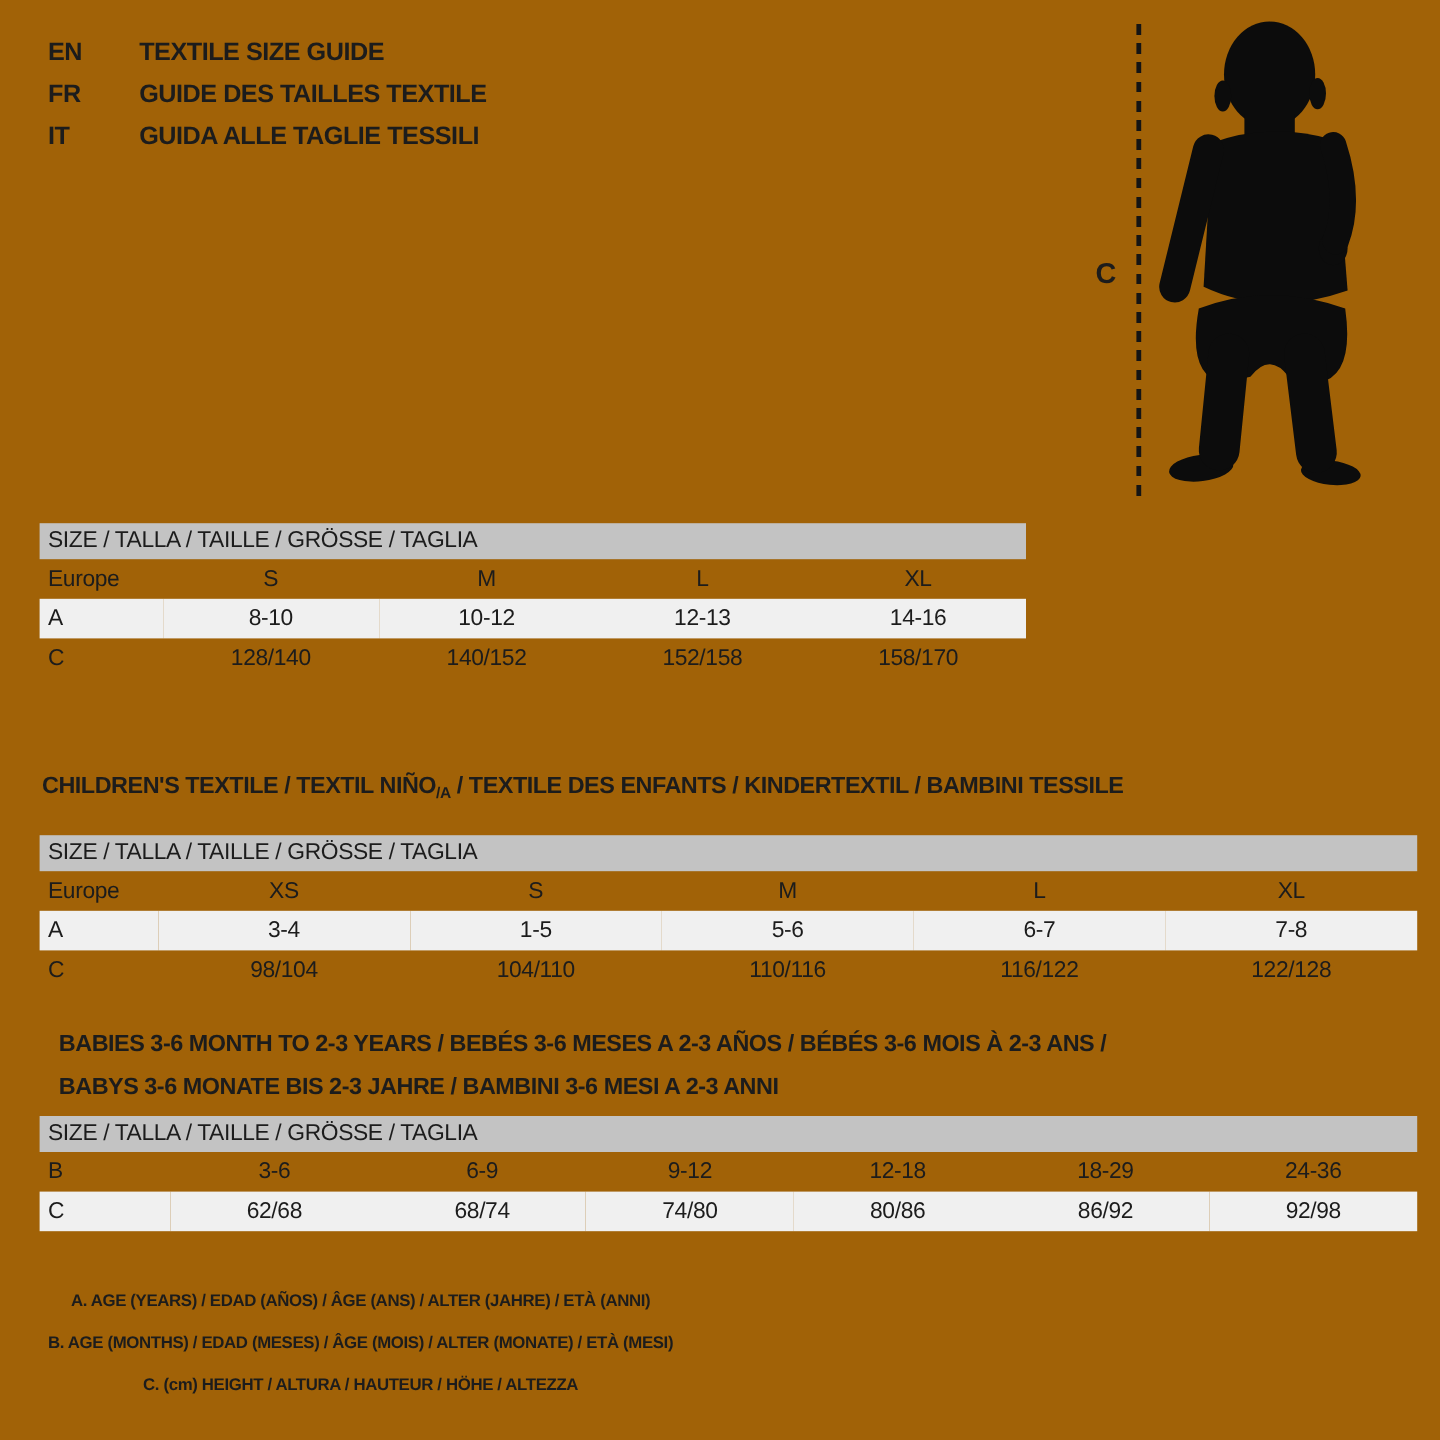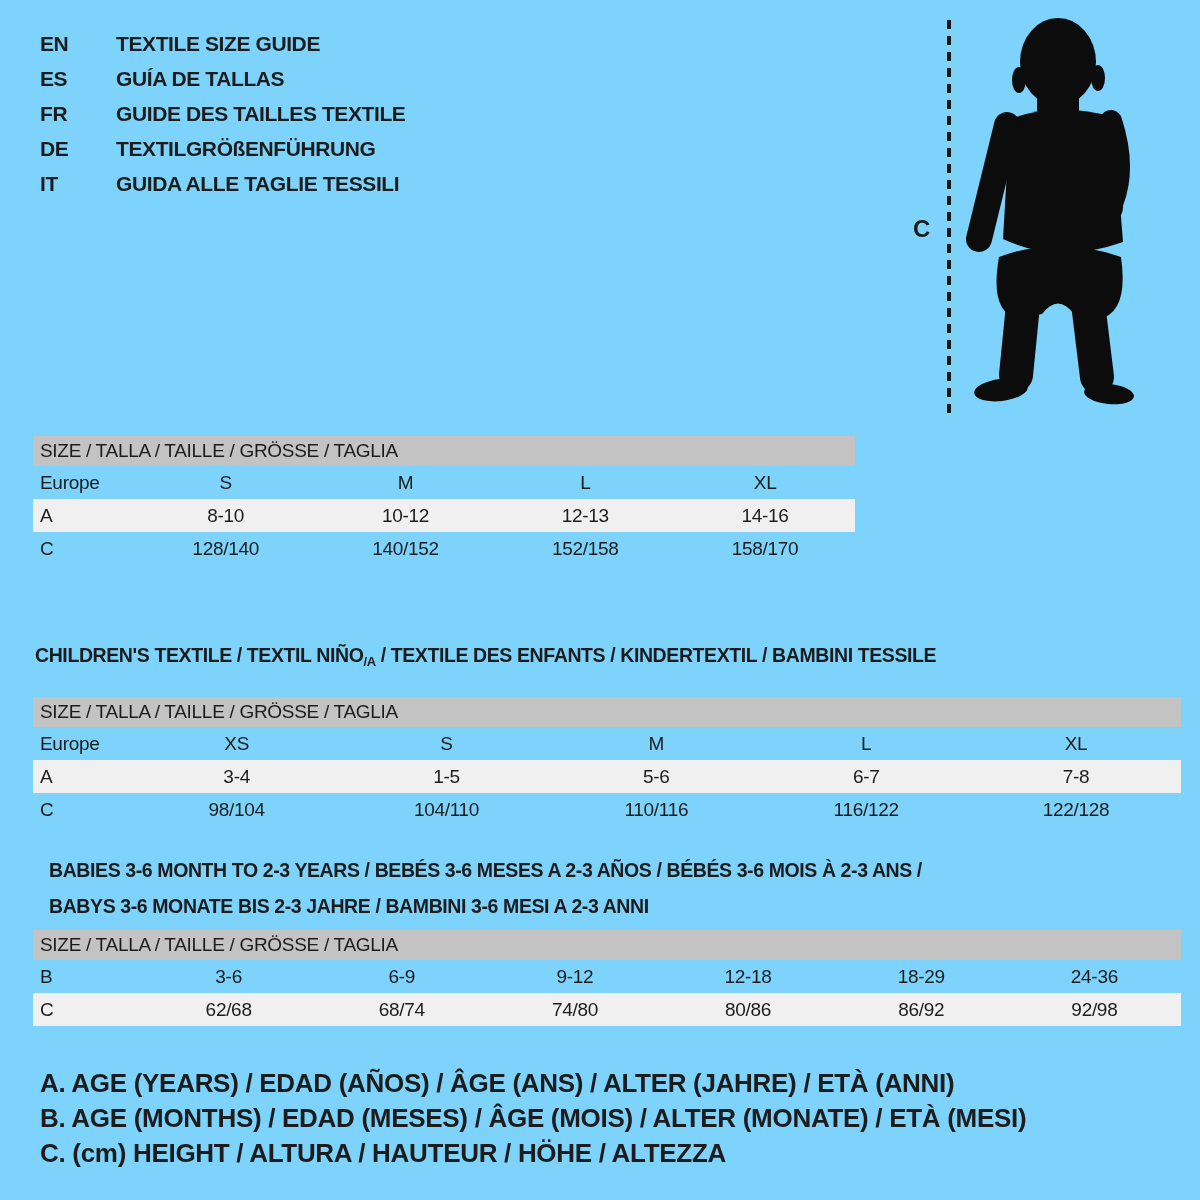--- a/index.html
+++ b/index.html
@@ -3,21 +3,21 @@
 <meta charset="utf-8">
 <style>
   * { box-sizing: border-box; }
   html, body { margin: 0; padding: 0; }
   body {
     width: 1200px; height: 1200px;
     background: #ffffff;
     font-family: "Liberation Sans", sans-serif;
     color: #1c1c1c;
   }
-  .page { position: relative; width: 1200px; height: 1200px; overflow: hidden; background: #7dd3fc; }
+  .page { position: relative; width: 1200px; height: 1200px; overflow: hidden; background: #a16207; }
 
   
   .lang-header { position: absolute; left: 40px; top: 26px; }
   .lang-row { display: flex; height: 35px; align-items: center; font-weight: bold; font-size: 21px; letter-spacing: -0.4px; }
   .lang-code { width: 76px; flex: 0 0 76px; }
   .lang-title { white-space: nowrap; }
 
   
   .measure-line {
     position: absolute; left: 947px; top: 20px; width: 4px; height: 398px;
@@ -45,43 +45,35 @@
     text-align: center; vertical-align: middle; padding: 0;
   }
   tr.band td {
     background: #c3c3c3; height: 30px; text-align: left; padding-left: 7px;
   }
   tr.alt td { background: #f0f0f0; }
   td.lbl { text-align: left; padding-left: 7px; margin-top: 29px; }
 
   
   .legend { position: absolute; left: 40px; top: 1066px; }
-  .legend-line { font-weight: bold; font-size: 26px; letter-spacing: -0.3px; line-height: 35px; white-space: nowrap; }
+  .legend-line { font-weight: bold; font-size: 14px; letter-spacing: -0.3px; line-height: 35px; white-space: nowrap; text-align: center; }
 </style>
 </head>
 <body>
 
 <div class="page">
 
   <div class="lang-header">
     <div class="lang-row">
       <span class="lang-code">EN</span>
       <span class="lang-title">TEXTILE SIZE GUIDE</span>
     </div>
     <div class="lang-row">
-      <span class="lang-code">ES</span>
-      <span class="lang-title">GUÍA DE TALLAS</span>
-    </div>
-    <div class="lang-row">
       <span class="lang-code">FR</span>
       <span class="lang-title">GUIDE DES TAILLES TEXTILE</span>
-    </div>
-    <div class="lang-row">
-      <span class="lang-code">DE</span>
-      <span class="lang-title">TEXTILGRÖßENFÜHRUNG</span>
     </div>
     <div class="lang-row">
       <span class="lang-code">IT</span>
       <span class="lang-title">GUIDA ALLE TAGLIE TESSILI</span>
     </div>
   </div>
 
   <div class="measure-line"></div>
   <div class="measure-label">C</div>
   <svg class="baby-svg" width="172" height="396" viewBox="0 0 172 396" xmlns="http://www.w3.org/2000/svg">

